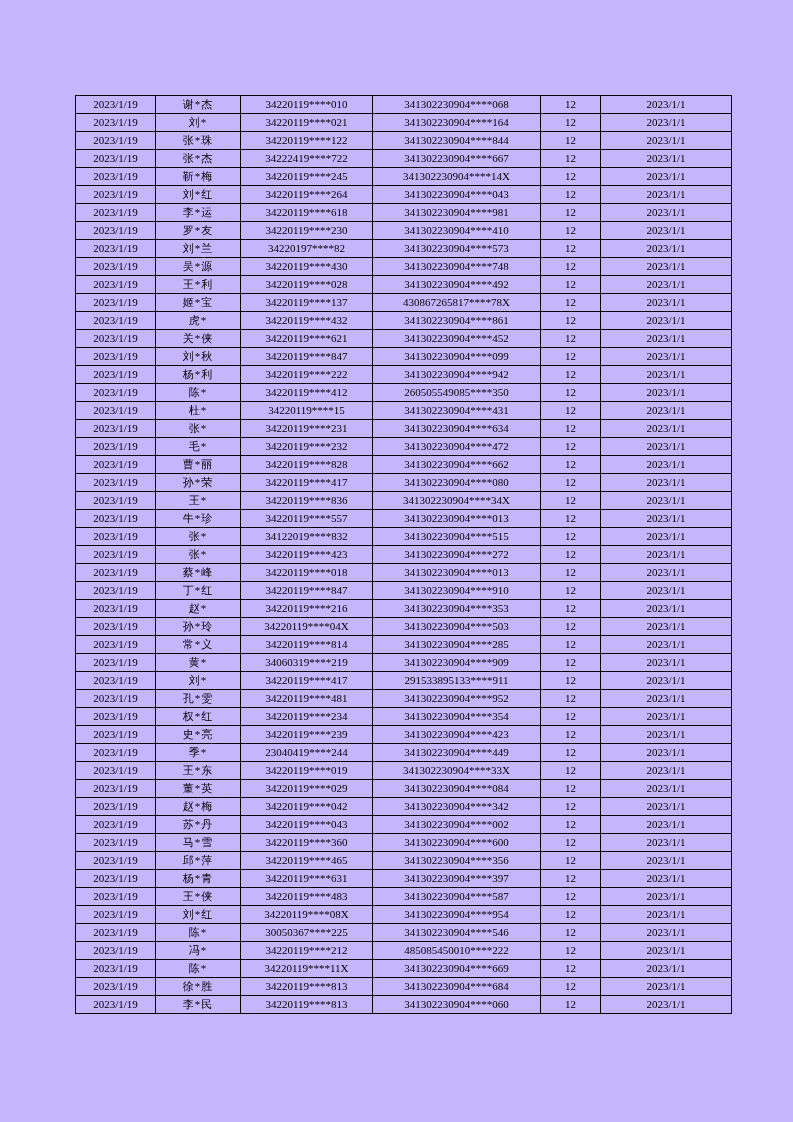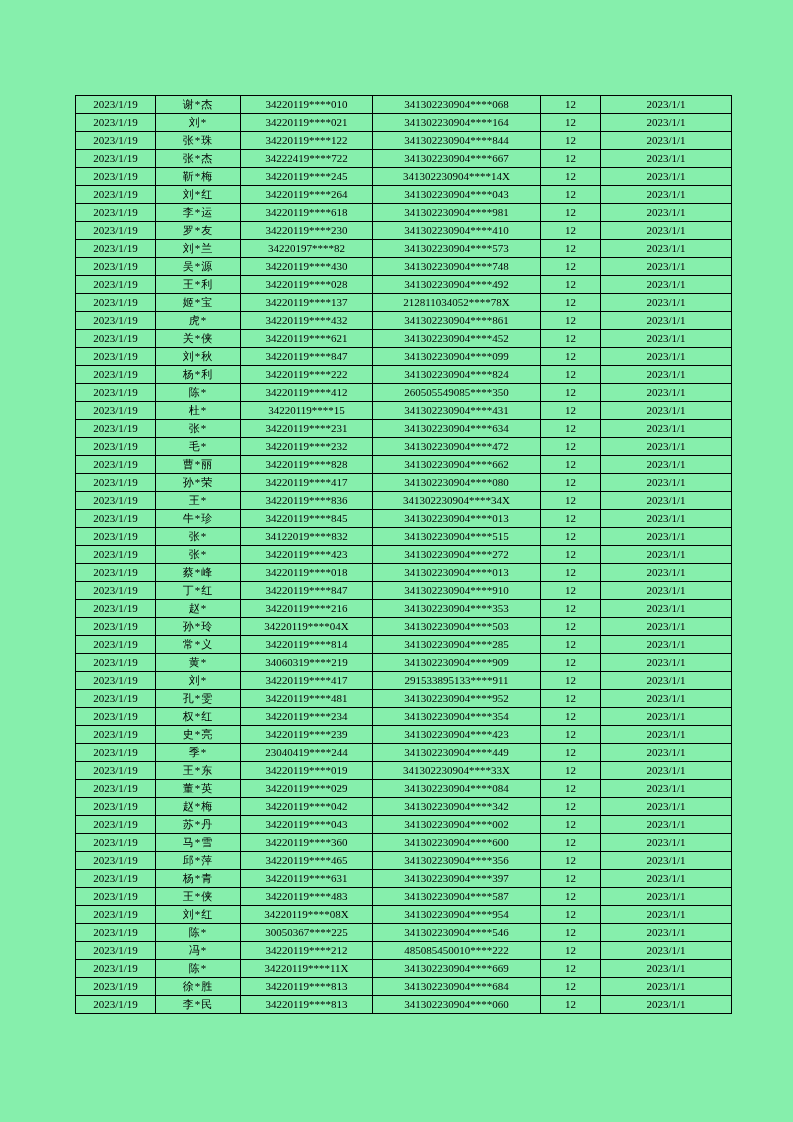--- a/index.html
+++ b/index.html
@@ -8,21 +8,21 @@
     height: 1122px;
     background: #ffffff;
     font-family: "Liberation Serif", "DejaVu Serif", serif;
     color: #000000;
     overflow: hidden;
   }
   .page {
     position: relative;
     width: 793px;
     height: 1122px;
-    background: #86efac;
+    background: #c4b5fd;
   }
   .table-wrap {
     position: absolute;
     left: 75px;
     top: 95px;
   }
   table.data-table {
     border-collapse: collapse;
     table-layout: fixed;
     width: 644px;
@@ -137,21 +137,21 @@
             <td class="col-1">王*利</td>
             <td class="col-2">34220119****028</td>
             <td class="col-3">341302230904****492</td>
             <td class="col-4">12</td>
             <td class="col-5">2023/1/1</td>
           </tr>
           <tr>
             <td class="col-0">2023/1/19</td>
             <td class="col-1">姬*宝</td>
             <td class="col-2">34220119****137</td>
-            <td class="col-3">212811034052****78X</td>
+            <td class="col-3">430867265817****78X</td>
             <td class="col-4">12</td>
             <td class="col-5">2023/1/1</td>
           </tr>
           <tr>
             <td class="col-0">2023/1/19</td>
             <td class="col-1">虎*</td>
             <td class="col-2">34220119****432</td>
             <td class="col-3">341302230904****861</td>
             <td class="col-4">12</td>
             <td class="col-5">2023/1/1</td>
@@ -169,21 +169,21 @@
             <td class="col-1">刘*秋</td>
             <td class="col-2">34220119****847</td>
             <td class="col-3">341302230904****099</td>
             <td class="col-4">12</td>
             <td class="col-5">2023/1/1</td>
           </tr>
           <tr>
             <td class="col-0">2023/1/19</td>
             <td class="col-1">杨*利</td>
             <td class="col-2">34220119****222</td>
-            <td class="col-3">341302230904****824</td>
+            <td class="col-3">341302230904****942</td>
             <td class="col-4">12</td>
             <td class="col-5">2023/1/1</td>
           </tr>
           <tr>
             <td class="col-0">2023/1/19</td>
             <td class="col-1">陈*</td>
             <td class="col-2">34220119****412</td>
             <td class="col-3">260505549085****350</td>
             <td class="col-4">12</td>
             <td class="col-5">2023/1/1</td>
@@ -232,21 +232,21 @@
             <td class="col-0">2023/1/19</td>
             <td class="col-1">王*</td>
             <td class="col-2">34220119****836</td>
             <td class="col-3">341302230904****34X</td>
             <td class="col-4">12</td>
             <td class="col-5">2023/1/1</td>
           </tr>
           <tr>
             <td class="col-0">2023/1/19</td>
             <td class="col-1">牛*珍</td>
-            <td class="col-2">34220119****845</td>
+            <td class="col-2">34220119****557</td>
             <td class="col-3">341302230904****013</td>
             <td class="col-4">12</td>
             <td class="col-5">2023/1/1</td>
           </tr>
           <tr>
             <td class="col-0">2023/1/19</td>
             <td class="col-1">张*</td>
             <td class="col-2">34122019****832</td>
             <td class="col-3">341302230904****515</td>
             <td class="col-4">12</td>

